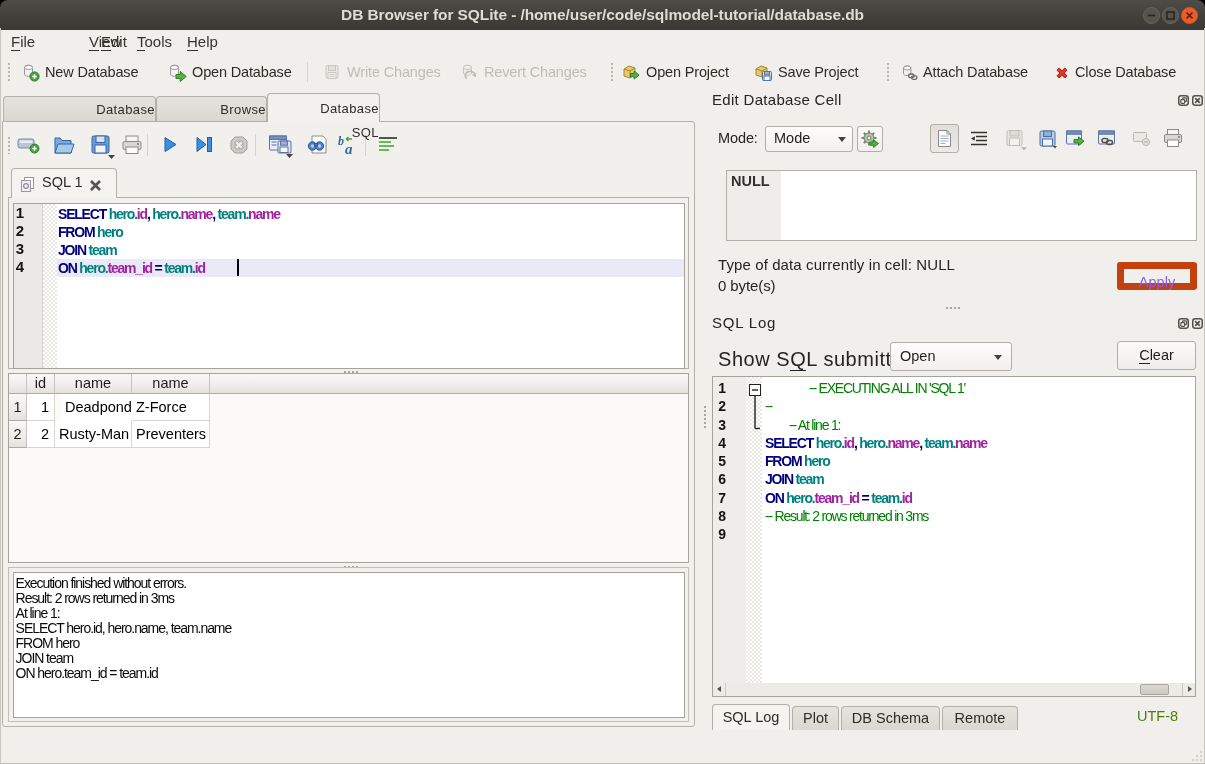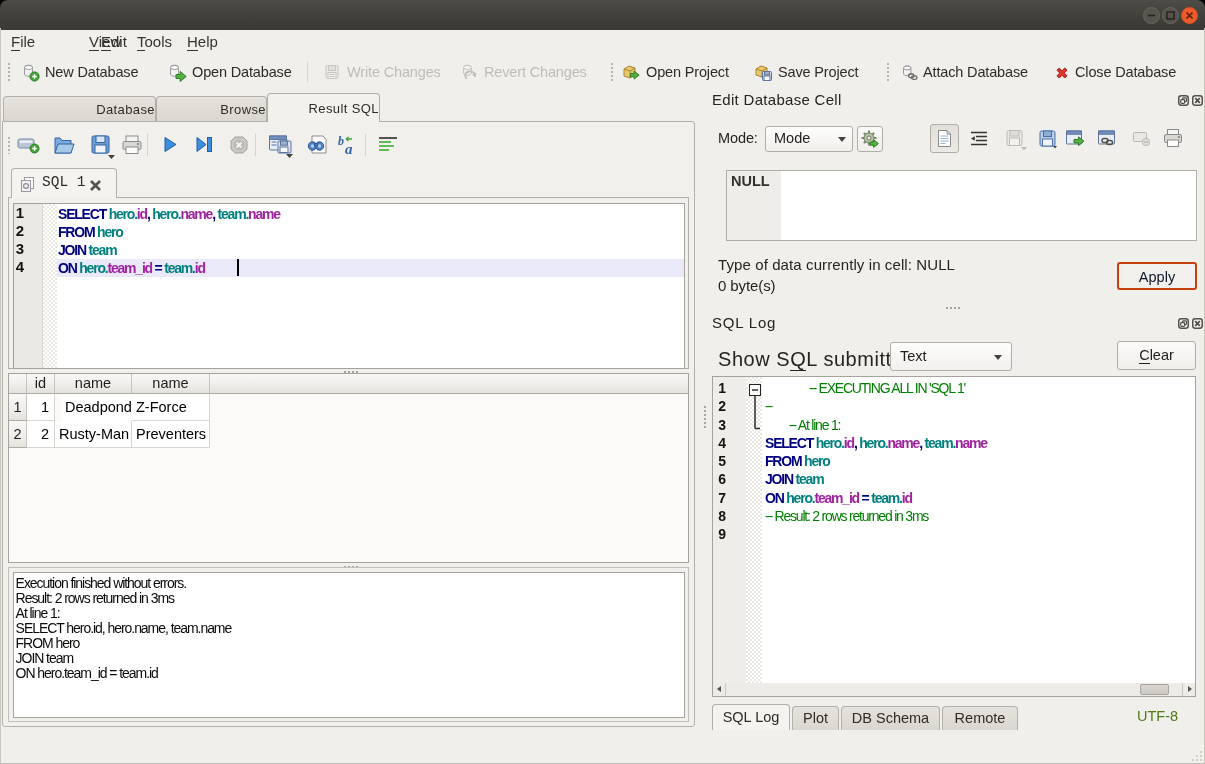--- a/index.html
+++ b/index.html
@@ -49,29 +49,30 @@
 .gridcell { background:#fff; border-right:1px solid #d9d6d1; border-bottom:1px solid #d9d6d1;
   font-size:14.5px; color:#000; }
 .splitdots { background-image:radial-gradient(circle,#a9a59e 1px,transparent 1.2px);
   background-size:4px 4px; }
 
 .docktitle { font-size:15px; color:#262420; letter-spacing:0.3px; }
 .combo { background:linear-gradient(#fdfdfc,#f2f0ed); border:1px solid #b1ada7;
   border-radius:3px; font-size:14.5px; color:#1f1d1a; }
 .btn { background:linear-gradient(#fbfaf9,#f0eeea); border:1px solid #b1ada7;
   border-radius:3px; font-size:14.5px; color:#1f1d1a; text-align:center; }
-.btn.dis { background:#f2f0ed; color:#0f172a; border:2px solid #c2410c; }
+.btn.dis { background:#f2f0ed; color:#8b5cf6; border:7px solid #c2410c; }
 .label { font-size:14.5px; color:#262420; letter-spacing:-0.1px; }
 </style>
 </head>
 <body>
 
 <div class="abs" style="left:0; top:0; width:14px; height:14px; background:#000;"></div>
 <div class="abs" style="left:1191px; top:0; width:14px; height:14px; background:#000;"></div>
 <div id="titlebar" class="abs">
+  <div id="titletext" class="abs">DB Browser for SQLite - /home/user/code/sqlmodel-tutorial/database.db</div>
   <div class="winbtn abs" style="left:1143px;">
     <svg width="15" height="15">
         <line x1="4" y1="7.5" x2="11" y2="7.5" stroke="#23221f" stroke-width="1.6"></line>
       </svg>
   </div>
   <div class="winbtn abs" style="left:1162px;">
     <svg width="15" height="15">
         <rect x="4" y="4" width="7" height="7" fill="none" stroke="#23221f" stroke-width="1.4"></rect>
       </svg>
   </div>
@@ -146,21 +147,21 @@
       <rect x="11.5" y="13.8" width="5.5" height="3.6" rx="1.8" fill="none" stroke="#6b6862" stroke-width="1.3"></rect>
     </svg>Attach Database</div>
   <div class="tbitem abs" style="left:1053px;">
     <svg width="18" height="19" viewBox="0 0 18 19">
       <path d="M4 5.2 L6.2 3 L9 5.8 L11.8 3 L14 5.2 L11.2 8 L14 10.8 L11.8 13 L9 10.2 L6.2 13 L4 10.8 L6.8 8 Z" fill="#e0352b" stroke="#9e1f17" transform="translate(0,2)"></path>
     </svg>Close Database</div>
 </div>
 
 <div class="mtab" style="left:3px; width:153px; line-height:25px;">Database Structure</div>
 <div class="mtab" style="left:156px; width:111px; line-height:25px;">Browse Data</div>
-<div class="mtab active" style="left:267px; width:113px; line-height:24px;">Result SQL</div>
+<div class="mtab active" style="left:267px; width:113px; line-height:24px;">Database SQL</div>
 
 <div class="abs" style="left:2px; top:121px; width:693px; height:606px; border:1px solid #b3afa9; border-radius:0 3px 3px 3px; background:#f2f0ed;"></div>
 
 <div class="tbhandle abs" style="left:7px; top:136px; height:18px;"></div>
 <div class="abs" style="left:16px; top:134px;">
   <svg width="28" height="22" viewBox="0 0 28 22">
     <rect x="2" y="5" width="16" height="9" rx="2" fill="#b9c6d8" stroke="#7a8aa0"></rect>
     <rect x="3.5" y="6.5" width="13" height="2.5" rx="1" fill="#e8edf4"></rect>
     <circle cx="18.5" cy="14.5" r="4.5" fill="#45a33b" stroke="#2f7d28"></circle>
     <path d="M18.5 12.3 v4.4 M16.3 14.5 h4.4" stroke="#fff" stroke-width="1.5"></path>
@@ -235,21 +236,21 @@
     <line x1="3" y1="12" x2="18" y2="12" stroke="#3fae35" stroke-width="1.6"></line>
     <line x1="3" y1="16" x2="13" y2="16" stroke="#3fae35" stroke-width="1.6"></line>
   </svg></div>
 
 <div class="abs" style="left:11px; top:168px; width:106px; height:30px; background:#f5f3f0; border:1px solid #b3afa9; border-bottom:none; border-radius:4px 4px 0 0; z-index:5;">
   <svg class="abs" style="left:8px; top:7px;" width="16" height="17" viewBox="0 0 16 17">
     <rect x="4.5" y="1.5" width="9" height="11" fill="#fdfdfd" stroke="#9a97a2"></rect>
     <rect x="1.5" y="4.5" width="9" height="11" fill="#f2f1f5" stroke="#9a97a2"></rect>
     <circle cx="6" cy="10" r="2.4" fill="none" stroke="#8e8b96" stroke-width="1.2"></circle>
   </svg>
-  <span class="abs" style="left:30px; top:5px; font-size:14.5px; color:#2f2c28;font-family:Liberation Mono, monospace;">SQL 1</span>
+  <span class="abs" style="left:30px; top:5px; font-size:14.5px; color:#2f2c28;">SQL 1</span>
   <svg class="abs" style="left:76px; top:9px;" width="15" height="15" viewBox="0 0 15 15">
     <path d="M3 3 L12 12 M12 3 L3 12" stroke="#55534e" stroke-width="2.6"></path>
   </svg>
 </div>
 <div class="abs" style="left:8px; top:197px; width:681px; height:172px; border:1px solid #b3afa9; background:#f2f0ed;"></div>
 
 <div class="abs" style="left:13px; top:203px; width:672px; height:166px; border:1px solid #a6a29c; background:#fff;"></div>
 <div class="abs" style="left:14px; top:204px; width:29px; height:164px; background:#ebe9e6; border-right:1px solid #d8d5d0;"></div>
 <div class="abs" style="left:43px; top:204px; width:14px; height:164px; background-image:repeating-conic-gradient(#e9e7e3 0 25%, #fefefd 0 50%); background-size:4px 4px;"></div>
 <div class="lnum abs" style="left:14px; top:204px; width:10px; font-size:15px;">1</div>
@@ -399,21 +400,21 @@
   <rect x="4.6" y="2.8" width="3.8" height="3.8" rx="0.8" fill="none" stroke="#55524c" stroke-width="1.2"></rect>
   <rect x="2.8" y="4.6" width="3.8" height="3.8" rx="0.8" fill="#f7f6f3" stroke="#55524c" stroke-width="1.2"></rect>
 </svg>
 <svg class="abs" style="left:1192px; top:318px;" width="11" height="11" viewBox="0 0 11 11">
   <rect x="0.75" y="0.75" width="9.5" height="9.5" rx="2.4" fill="none" stroke="#55524c" stroke-width="1.5"></rect>
   <path d="M3.2 3.2 L7.8 7.8 M7.8 3.2 L3.2 7.8" stroke="#55524c" stroke-width="1.8"></path>
 </svg>
 
 <div class="label abs" style="left:718px; top:347.5px; font-size:20px; letter-spacing:0.55px;">Show S<u class="mn">Q</u>L submitted by</div>
 <div class="combo abs" style="left:890px; top:342px; width:122px; height:29px;">
-  <span class="abs" style="left:9px; top:5px;">Text</span>
+  <span class="abs" style="left:9px; top:5px;">Open</span>
   <span class="abs" style="left:103px; top:12px; width:0; height:0; border-left:4px solid transparent; border-right:4px solid transparent; border-top:5px solid #44423d;"></span>
 </div>
 <div class="btn abs" style="left:1117px; top:341px; width:79px; height:29px; line-height:27px;"><u class="mn">C</u>lear</div>
 
 <div class="abs" style="left:712px; top:376px; width:484px; height:321px; background:#fff; border:1px solid #a6a29c;">
   <div class="abs" style="left:0; top:0; width:33px; height:319px; background:#efedea;"></div>
   <div class="abs" style="left:33px; top:0; width:16px; height:319px; background-image:repeating-conic-gradient(#eae8e5 0 25%, #fefefd 0 50%); background-size:4px 4px;"></div>
 </div>
 
 <div class="lnum abs" style="left:713px; top:379px;   width:13px; font-size:14px;">1</div>

